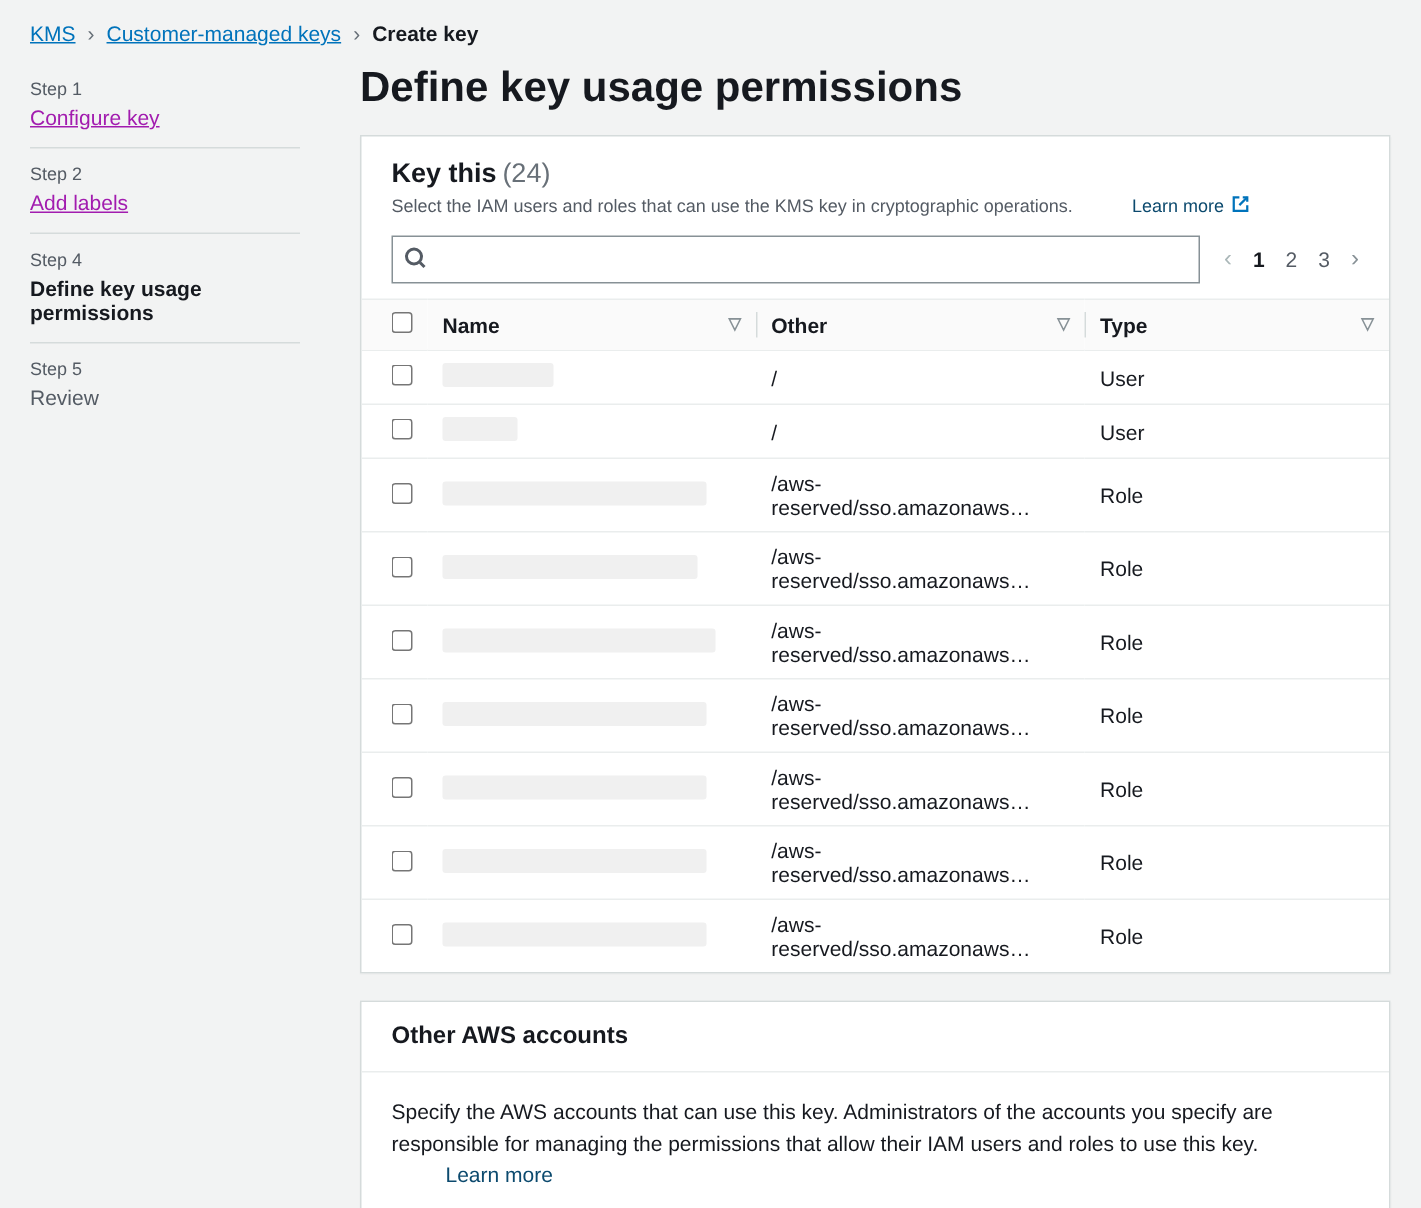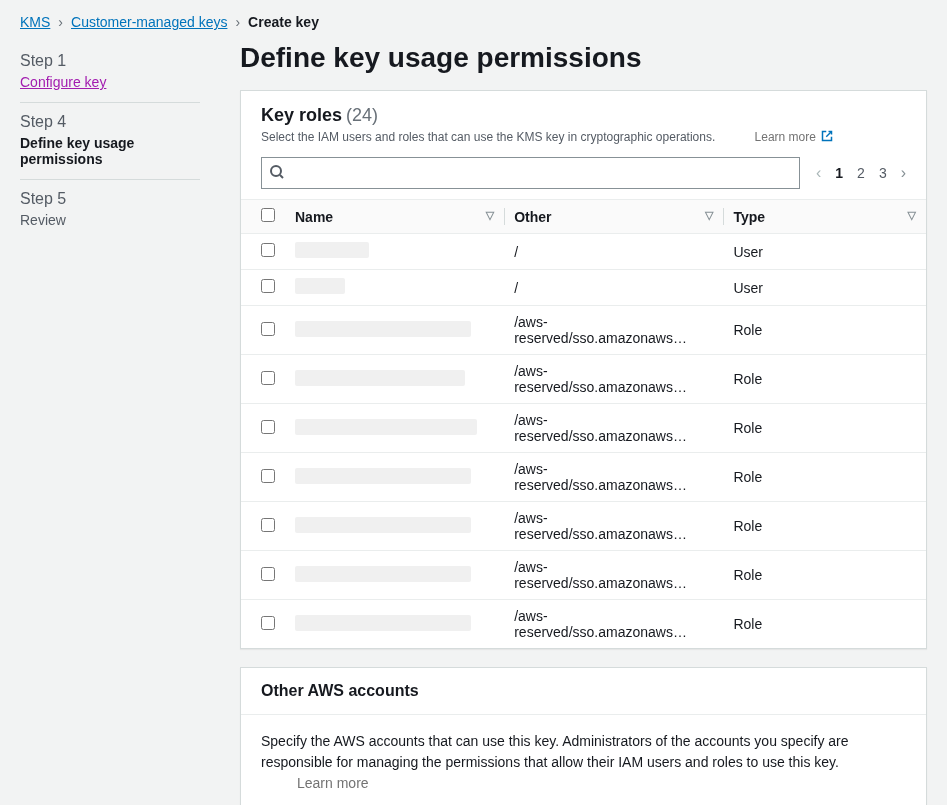--- a/index.html
+++ b/index.html
@@ -10,34 +10,34 @@
 
 .breadcrumb { font-size: 14px; margin-bottom: 12px; display: flex; align-items: center; gap: 8px; }
 .breadcrumb a { color: #0073bb; text-decoration: underline; }
 .breadcrumb .chev { color: #687078; }
 .breadcrumb .current { font-weight: 700; color: #16191f; }
 
 .layout { display: flex; gap: 40px; }
 .sidebar { width: 180px; flex-shrink: 0; }
 .step { border-bottom: 1px solid #d5dbdb; padding: 10px 0 12px 0; }
 .step:last-child { border-bottom: none; }
-.step-label { font-size: 16px; color: #545b64; margin-bottom: 4px; }
+.step-label { font-size: 12px; color: #545b64; margin-bottom: 4px; }
 .step-title { font-size: 14px; color: #545b64; }
 .step-title.linked { color: #a21caf; text-decoration: underline; cursor: pointer; }
 .step-title.active { font-weight: 700; color: #16191f; }
 
 .main { flex: 1; min-width: 0; }
 .page-title { font-size: 28px; font-weight: 700; margin-bottom: 16px; color: #16191f; }
 
 .panel { background: #fff; border: 1px solid #d5dbdb; margin-bottom: 18px; box-shadow: 0 1px 1px rgba(0,0,0,0.05); }
 .panel-header { padding: 14px 20px 12px 20px; }
 .panel-title { font-size: 18px; font-weight: 700; display: inline; }
 .panel-count { font-size: 18px; color: #687078; font-weight: 400; }
 .panel-desc { font-size: 12px; color: #545b64; margin-top: 4px; }
-.learn-more { color: #737373; padding-left: 36px; }
+.learn-more { color: #0c4a6e; padding-left: 36px; }
 .ext-icon { display: inline-block; vertical-align: -1px; margin-left: 2px; }
 
 .toolbar { padding: 0 20px 10px 20px; display: flex; align-items: center; gap: 16px; }
 .search-wrap { flex: 1; position: relative; }
 .search-input { width: 100%; height: 32px; border: 1px solid #879196; padding: 4px 8px 4px 30px; font-size: 14px; background: #fff; }
 .search-icon { position: absolute; left: 8px; top: 7px; color: #545b64; }
 
 .pager { display: flex; align-items: center; gap: 14px; font-size: 14px; color: #545b64; }
 .pager .pg { cursor: pointer; }
 .pager .pg.active { font-weight: 700; color: #16191f; }
@@ -70,35 +70,39 @@
     <span class="current">Create key</span>
   </div>
 
   <div class="layout">
     <div class="sidebar">
       <div class="step">
         <div class="step-label">Step 1</div>
         <div class="step-title linked">Configure key</div>
       </div>
       <div class="step">
+        <div class="step-label">Step 2</div>
+        <div class="step-title linked">Add labels</div>
+      </div>
+      <div class="step">
         <div class="step-label">Step 4</div>
         <div class="step-title active">Define key usage permissions</div>
       </div>
       <div class="step">
         <div class="step-label">Step 5</div>
         <div class="step-title">Review</div>
       </div>
     </div>
 
     <div class="main">
       <h1 class="page-title">Define key usage permissions</h1>
 
       <div class="panel">
         <div class="panel-header">
-          <span class="panel-title">Key roles</span>
+          <span class="panel-title">Key this</span>
           <span class="panel-count">(24)</span>
           <div class="panel-desc">
             <span>Select the IAM users and roles that can use the KMS key in cryptographic operations.</span>
             <a href="#" class="learn-more">
               <span>Learn more</span>
               <span class="ext-icon">
                 <svg width="12" height="12" viewBox="0 0 16 16" fill="none" stroke="#0073bb" stroke-width="2">
                     <path d="M7 2H2v12h12V9"></path>
                     <path d="M10 2h4v4"></path>
                     <path d="M14 2L7 9"></path>

